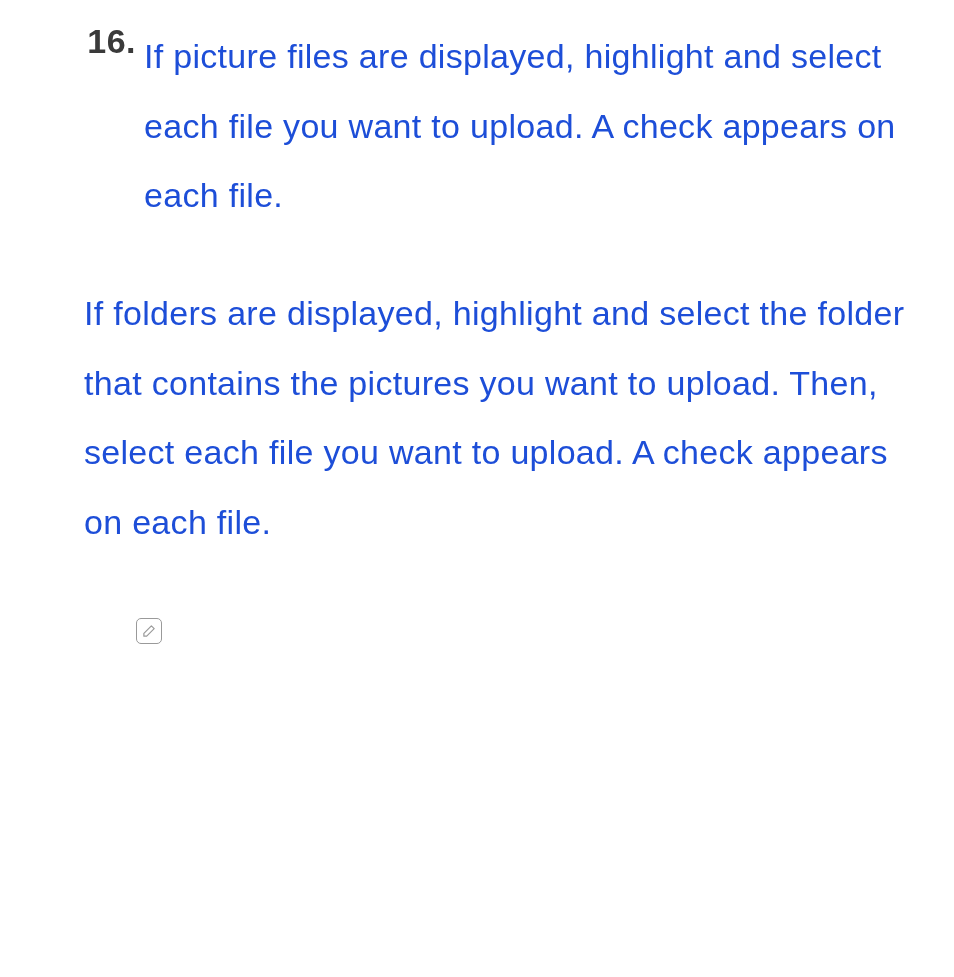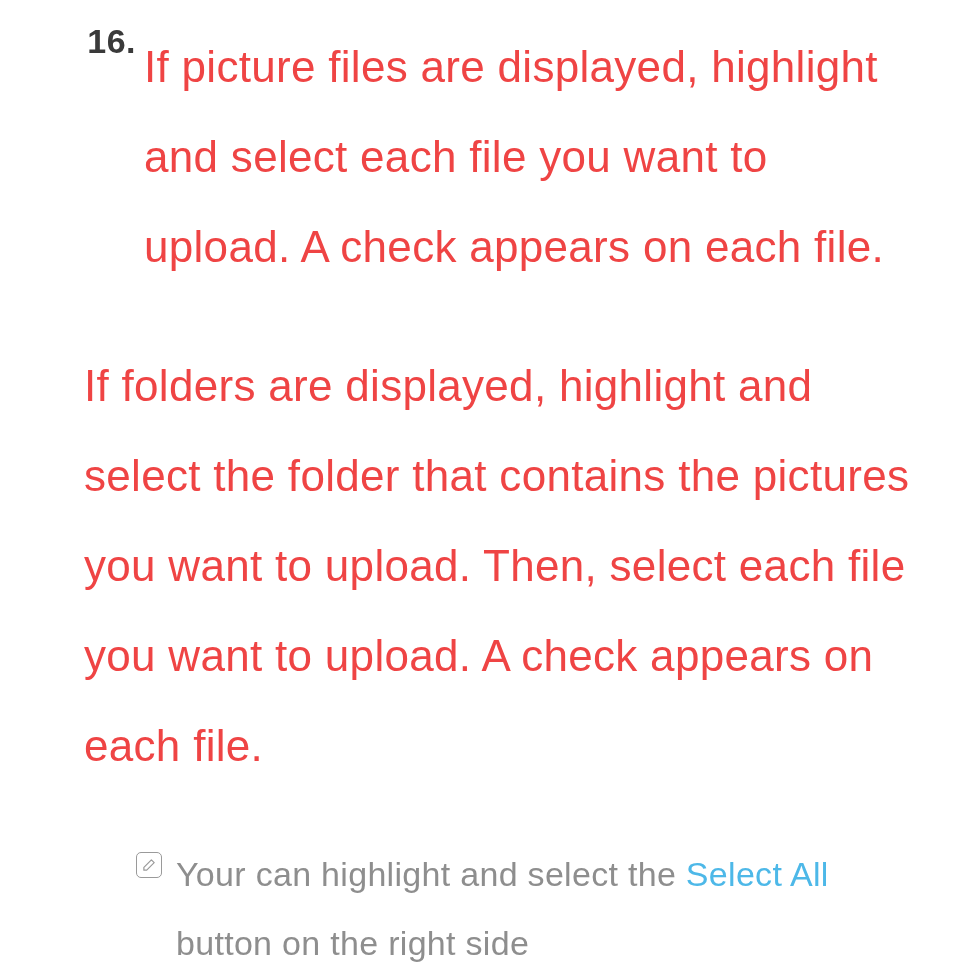--- a/index.html
+++ b/index.html
@@ -22,22 +22,22 @@
     .num {
       font-weight: bold;
       color: #3a3a3a;
       font-size: 34px;
       min-width: 52px;
       text-align: right;
       margin-right: 8px;
       letter-spacing: 0.5px;
     }
     .body {
-      color: #ef4444;
-      font-size: 44px;
+      color: #1d4ed8;
+      font-size: 34px;
       line-height: 2.05;
       letter-spacing: 0.3px;
     }
     .note-wrap {
       display: flex;
       padding-left: 52px;
       margin-top: 10px;
     }
     .note-icon {
       width: 26px;
@@ -76,16 +76,13 @@
 <div class="item">
   <div class="body">If folders are displayed, highlight and select the folder that contains the pictures you want to upload. Then, select each file you want to upload. A check appears on each file.</div>
 </div>
 
 <div class="note-wrap">
   <div class="note-icon">
     <svg viewBox="0 0 16 16">
       <path d="M2 14 L2 11 L10 3 L13 6 L5 14 Z M10 3 L13 6" fill="none" stroke="#9a9a9a" stroke-width="1.3" stroke-linejoin="round"></path>
     </svg>
   </div>
-  <div class="note-text">
-    <span>Your can highlight and select the </span><span class="highlight">Select All</span><span> button on the right side</span>
-  </div>
 </div>
 
 </body></html>

